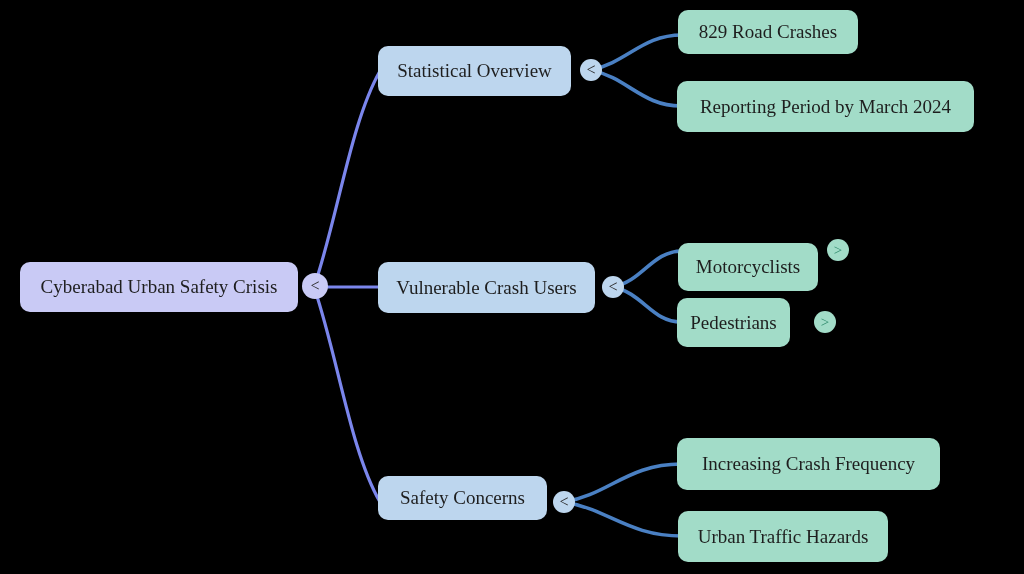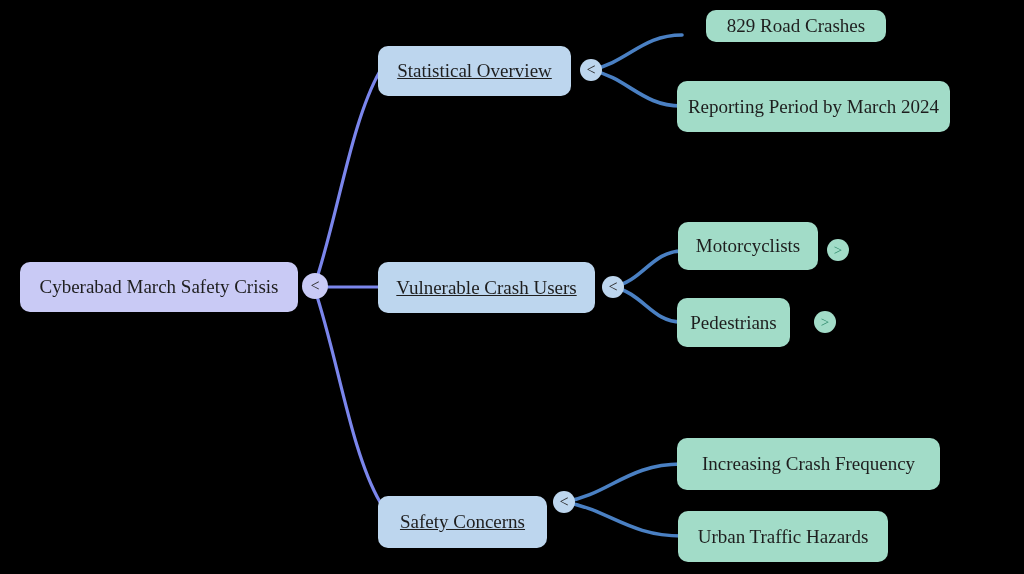--- a/index.html
+++ b/index.html
@@ -22,21 +22,21 @@
   .edges{position:absolute;left:0;top:0;}
   .edges path{fill:none;stroke-linecap:round;}
   .edge-root{stroke-width:3.2;}
   .edge-branch{stroke-width:3.6;}
   .node{
     position:absolute;display:flex;align-items:center;justify-content:center;
     border-radius:10px;color:var(--text);font-size:19px;white-space:nowrap;
     text-align:center;
   }
   .node-root{background:var(--root-fill);}
-  .node-branch{background:var(--branch-fill);text-decoration:underline;}
+  .node-branch{background:var(--branch-fill);}
   .node-leaf{background:var(--leaf-fill);}
   .toggle{
     position:absolute;border-radius:50%;display:flex;align-items:center;
     justify-content:center;color:var(--toggle-glyph);font-size:16px;
     line-height:1;cursor:pointer;
   }
   .toggle-root{width:26px;height:26px;background:var(--root-fill);}
   .toggle-branch{width:22px;height:22px;background:var(--branch-fill);}
   .toggle-leaf{width:22px;height:22px;background:var(--leaf-fill);color:var(--leaf-toggle-glyph);font-size:15px;}
 </style>
@@ -55,52 +55,52 @@
     <path class="edge-branch" d="M591,70 C628,78 642,106 681,106" stroke="#4a80c3"></path>
 
     <path class="edge-branch" d="M613,287 C643,281 652,251 682,251" stroke="#4a80c3"></path>
     <path class="edge-branch" d="M613,287 C643,293 652,322 681,322" stroke="#4a80c3"></path>
 
     <path class="edge-branch" d="M564,502 C608,495 628,464 681,464" stroke="#4a80c3"></path>
     <path class="edge-branch" d="M564,502 C608,509 628,536 682,536" stroke="#4a80c3"></path>
   </svg>
 
   <div class="node node-root" style="left:20px;top:262px;width:278px;height:50px">
-    <span>Cyberabad March Safety Crisis</span>
+    <span>Cyberabad Urban Safety Crisis</span>
   </div>
   <div class="toggle toggle-root" style="left:302px;top:273px">&lt;</div>
 
   <div class="node node-branch" style="left:378px;top:46px;width:193px;height:50px">
     <span>Statistical Overview</span>
   </div>
   <div class="toggle toggle-branch" style="left:580px;top:59px">&lt;</div>
 
-  <div class="node node-leaf" style="left:706px;top:10px;width:180px;height:32px">
+  <div class="node node-leaf" style="left:678px;top:10px;width:180px;height:44px">
     <span>829 Road Crashes</span>
   </div>
-  <div class="node node-leaf" style="left:677px;top:81px;width:273px;height:51px">
+  <div class="node node-leaf" style="left:677px;top:81px;width:297px;height:51px">
     <span>Reporting Period by March 2024</span>
   </div>
 
   <div class="node node-branch" style="left:378px;top:262px;width:217px;height:51px">
     <span>Vulnerable Crash Users</span>
   </div>
   <div class="toggle toggle-branch" style="left:602px;top:276px">&lt;</div>
 
-  <div class="node node-leaf" style="left:678px;top:222px;width:140px;height:48px">
+  <div class="node node-leaf" style="left:678px;top:243px;width:140px;height:48px">
     <span>Motorcyclists</span>
   </div>
   <div class="toggle toggle-leaf" style="left:827px;top:239px">&gt;</div>
 
   <div class="node node-leaf" style="left:677px;top:298px;width:113px;height:49px">
     <span>Pedestrians</span>
   </div>
   <div class="toggle toggle-leaf" style="left:814px;top:311px">&gt;</div>
 
-  <div class="node node-branch" style="left:378px;top:496px;width:169px;height:52px">
+  <div class="node node-branch" style="left:378px;top:476px;width:169px;height:44px">
     <span>Safety Concerns</span>
   </div>
   <div class="toggle toggle-branch" style="left:553px;top:491px">&lt;</div>
 
   <div class="node node-leaf" style="left:678px;top:511px;width:210px;height:51px">
     <span>Urban Traffic Hazards</span>
   </div>
   <div class="node node-leaf" style="left:677px;top:438px;width:263px;height:52px">
     <span>Increasing Crash Frequency</span>
   </div>

